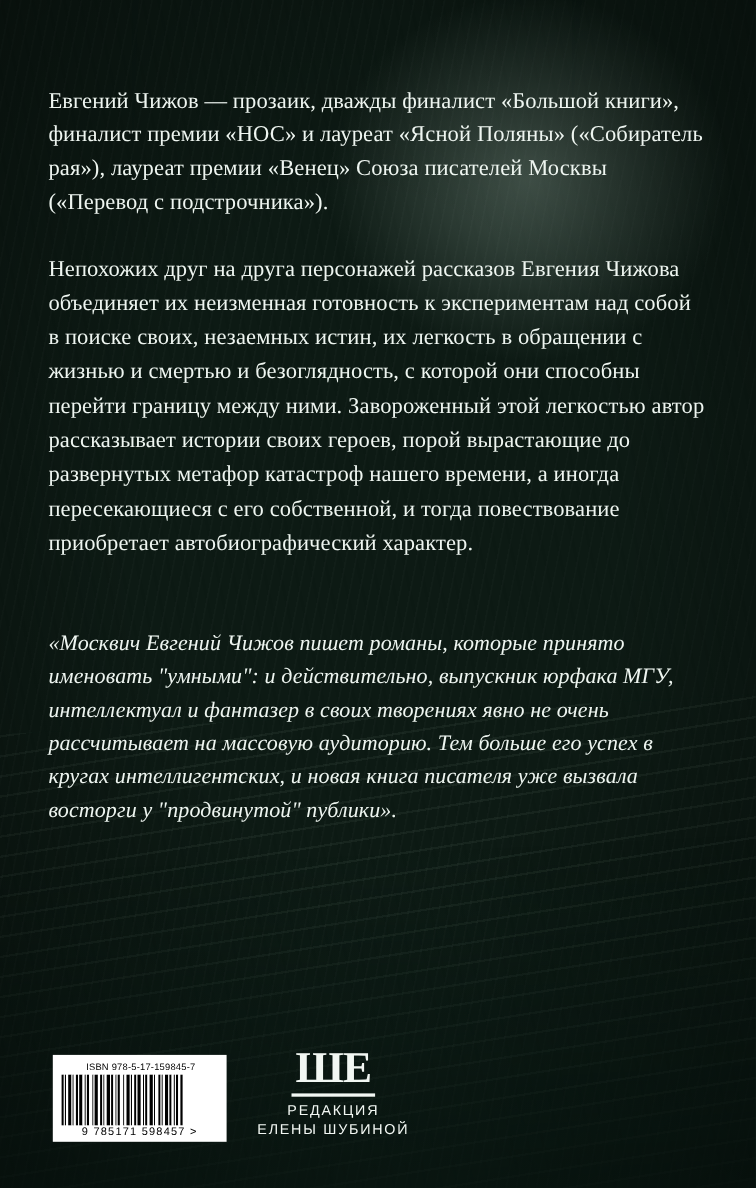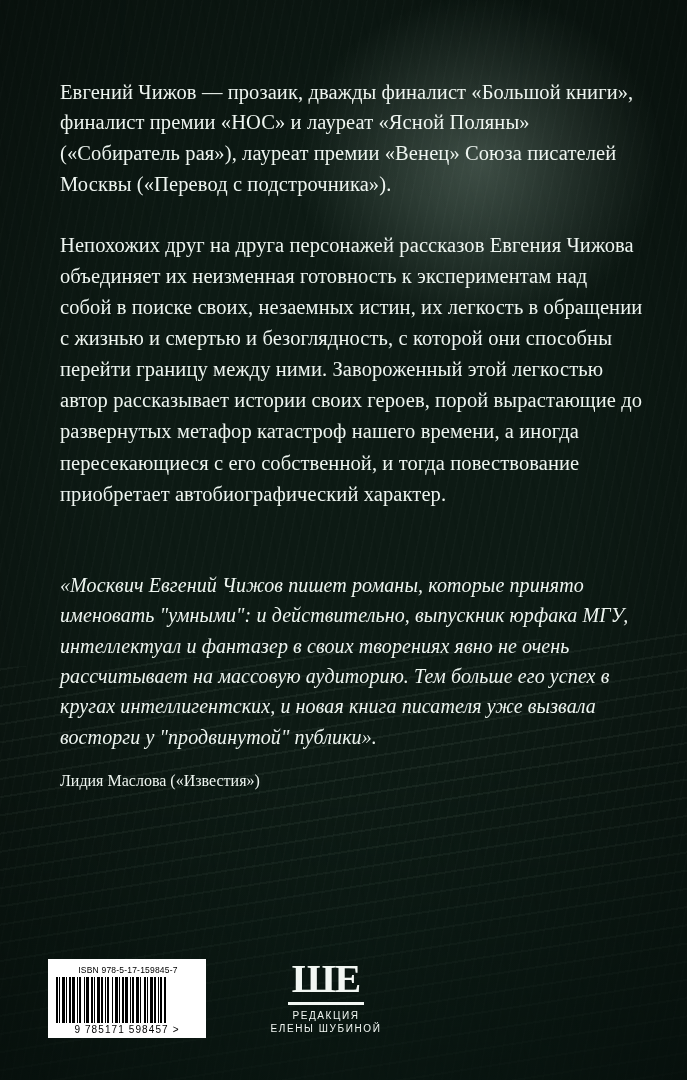--- a/index.html
+++ b/index.html
@@ -64,21 +64,20 @@
     opacity: .8;
   }
   .tex-vignette {
     background: radial-gradient(ellipse 80% 70% at 50% 45%, rgba(0,0,0,0) 40%, rgba(0,0,0,0.45) 100%);
   }
 
   .content {
     position: relative;
     z-index: 5;
     padding: 56px 44px 0 44px;
-    margin-left: 16px;
   }
 
   .block {
     margin-bottom: 30px;
   }
 
   .bio {
     font-size: 20.5px;
     line-height: 1.5;
     letter-spacing: .1px;
@@ -146,39 +145,39 @@
     font-family: "Liberation Sans", sans-serif;
     font-size: 10px;
     color: #000;
     letter-spacing: 1.1px;
     text-align: center;
     margin-top: 1px;
   }
 
   .publisher {
     position: absolute;
-    left: 251px;
+    left: 228px;
     bottom: 46px;
     width: 150px;
     text-align: center;
     color: #f2f7f3;
   }
   .pub-mark {
     font-family: "Liberation Serif", serif;
     font-weight: bold;
     font-size: 40px;
     line-height: 1;
     letter-spacing: -1px;
     display: inline-block;
     border-bottom: 3px solid #f2f7f3;
     padding: 0 4px 3px 4px;
   }
   .pub-line1, .pub-line2 {
     font-family: "Liberation Sans", sans-serif;
-    font-size: 10px;
+    font-size: 13px;
     letter-spacing: 1.6px;
     margin-top: 5px;
     text-transform: uppercase;
   }
   .pub-line2 { margin-top: 2px; }
 </style>
 </head>
 <body>
 
 <div class="cover">
@@ -191,21 +190,20 @@
 
   <div class="content">
 
     <p class="bio block">Евгений Чижов — прозаик, дважды финалист «Большой книги», финалист премии «НОС» и лауреат «Ясной Поляны» («Собиратель рая»), лауреат премии «Венец» Союза писателей Москвы («Перевод с подстрочника»).</p>
 
     <p class="annotation block">Непохожих друг на друга персонажей рассказов Евгения Чижова объединяет их неизменная готовность к экспериментам над собой в поиске своих, незаемных истин, их легкость в обращении с жизнью и смертью и безоглядность, с которой они способны перейти границу между ними. Завороженный этой легкостью автор рассказывает истории своих героев, порой вырастающие до развернутых метафор катастроф нашего времени, а иногда пересекающиеся с его собственной, и тогда повествование приобретает автобиографический характер.</p>
 
     <div class="spacer-sm"></div>
 
     <p class="quote">«Москвич Евгений Чижов пишет романы, которые принято именовать "умными": и действительно, выпускник юрфака МГУ, интеллектуал и фантазер в своих творениях явно не очень рассчитывает на массовую аудиторию. Тем больше его успех в кругах интеллигентских, и новая книга писателя уже вызвала восторги у "продвинутой" публики».</p>
-    <span class="quote-source">Лидия Маслова («Известия»)</span>
   </div>
 
   <div class="footer">
 
     <div class="isbn-box">
       <div class="isbn-text">ISBN 978-5-17-159845-7</div>
       <div class="barcode">
         <i style="width:2px"></i>
           <i style="width:1px;background:#fff"></i>
         <i style="width:1px"></i>

